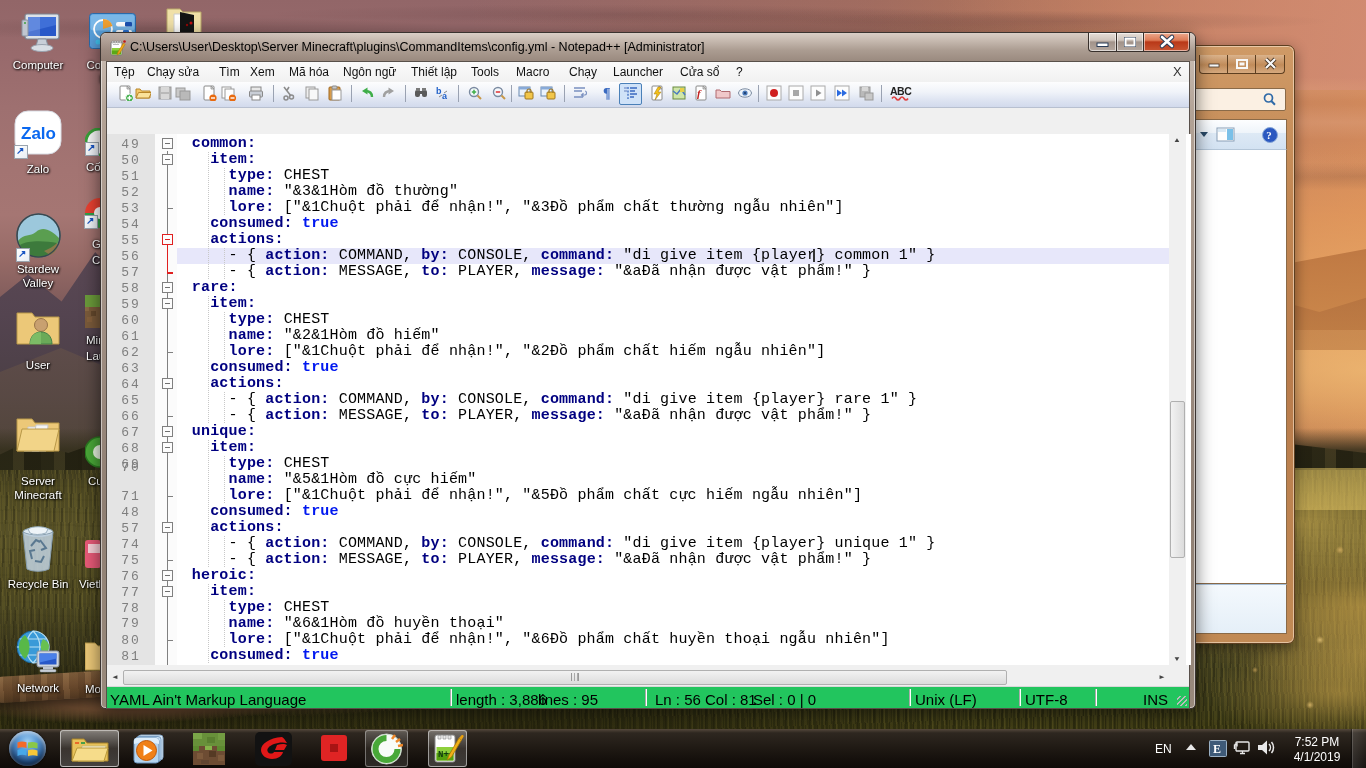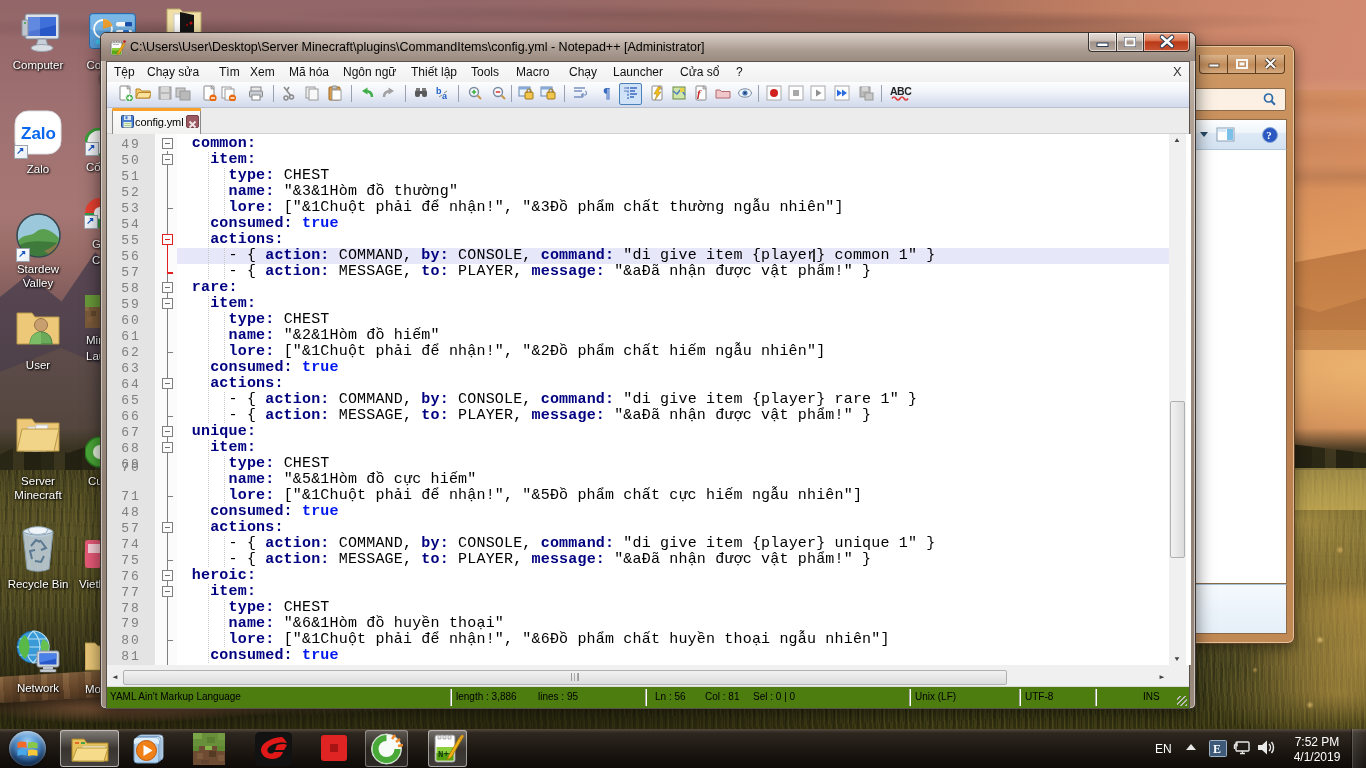--- a/index.html
+++ b/index.html
@@ -182,21 +182,21 @@
   .iguide { position:absolute; width:1px; background-image:linear-gradient(180deg,#c8c8c8 1px,transparent 1px); background-size:1px 2px; }
 
   
   #vscroll { position:absolute; right:3px; top:72px; width:17px; height:531px; background:#f0f0f0; }
   #vthumb { position:absolute; left:1px; top:267px; height:157px; width:15px; background:linear-gradient(90deg,#f2f2f2,#dcdcdc); border:1px solid #b0b0b0; border-radius:2px; }
   #hscroll { position:absolute; left:0px; bottom:22px; width:1063px; height:17px; background:#f0f0f0; }
   #hthumb { position:absolute; left:16px; width:884px; top:1px; height:15px; background:linear-gradient(180deg,#f2f2f2,#dcdcdc); border:1px solid #b0b0b0; border-radius:2px; }
   .sarrow { position:absolute; font-size:8px; color:#444; transform:scale(1,.8); }
 
   
-  #statusbar { position:absolute; left:0; bottom:0; width:100%; height:22px; background:#4d7c0f; border-top:1px solid #d8d8d8; font-size:10px; color:#000; }
+  #statusbar { position:absolute; left:0; bottom:0; width:100%; height:22px; background:#22c55e; border-top:1px solid #d8d8d8; font-size:15px; color:#000; }
   #statusbar .fld { position:absolute; top:4px; white-space:pre; }
   #statusbar .sep { position:absolute; top:2px; width:1px; height:17px; background:#aaa; box-shadow:1px 0 0 #fff; }
 
   
   #taskbar { position:absolute; left:0; top:729px; width:1366px; height:39px;
     background:linear-gradient(180deg,#55483c 0%,#2e2720 10%,#211b15 45%,#16110d 75%,#0f0b08 100%); }
   .tb-btn { position:absolute; top:1px; height:37px; border-radius:3px; }
   .tb-open { border:1px solid rgba(255,255,255,0.35); background:linear-gradient(180deg,rgba(255,255,255,0.22),rgba(255,255,255,0.06) 50%,rgba(255,255,255,0.12)); }
   .tray { color:#fff; font-size:12px; position:absolute; }
 </style>
@@ -569,35 +569,20 @@
             </svg></div>
           <div class="tbsep" style="left:166px"></div>
           <div class="tbsep" style="left:244px"></div>
           <div class="tbsep" style="left:298px"></div>
           <div class="tbsep" style="left:351px"></div>
           <div class="tbsep" style="left:404px"></div>
           <div class="tbsep" style="left:457px"></div>
           <div class="tbsep" style="left:651px"></div>
           <div class="tbsep" style="left:774px"></div>
         </div>
-      <div id="tabbar">
-        <div id="tab1">
-            <div style="position:absolute;left:7px;top:5px"><svg width="15" height="15" viewBox="0 0 15 15">
-                <rect x="1.5" y="1.5" width="12" height="12" rx="1" fill="#4a7ed0" stroke="#2a4a88"></rect>
-                <rect x="4" y="1.5" width="7" height="4.5" fill="#dce8f4"></rect>
-                <rect x="5.5" y="2.2" width="2" height="3" fill="#4a7ed0"></rect>
-                <rect x="3.5" y="8" width="8" height="5.5" fill="#e8f4d8"></rect>
-                <path d="M4.5 9.5 h6 M4.5 11.5 h6" stroke="#a8c890" stroke-width="1"></path>
-              </svg></div>
-            <div id="tab-title">config.yml</div>
-            <div style="position:absolute;left:73px;top:6px;width:13px;height:13px;background:#9c5a62;border-radius:2px;border:1px solid #7a4048"><svg width="11" height="11">
-                <path d="M2.5 2.5 l6 6 M8.5 2.5 l-6 6" stroke="#f0e8e8" stroke-width="1.8"></path>
-              </svg></div>
-          </div>
-      </div>
       <div id="editor">
         <div id="hiline"></div>
         <div id="margin-num"></div>
         <div id="margin-fold"></div>
         <div class="lnum" style="top:3.0px">49</div>
 <div class="cline" style="top:2.0px"><b>common:</b></div>
 <div class="lnum" style="top:19.0px">50</div>
 <div class="cline" style="top:18.0px">  <b>item:</b></div>
 <div class="lnum" style="top:35.0px">51</div>
 <div class="cline" style="top:34.0px">    <b>type:</b> CHEST</div>

